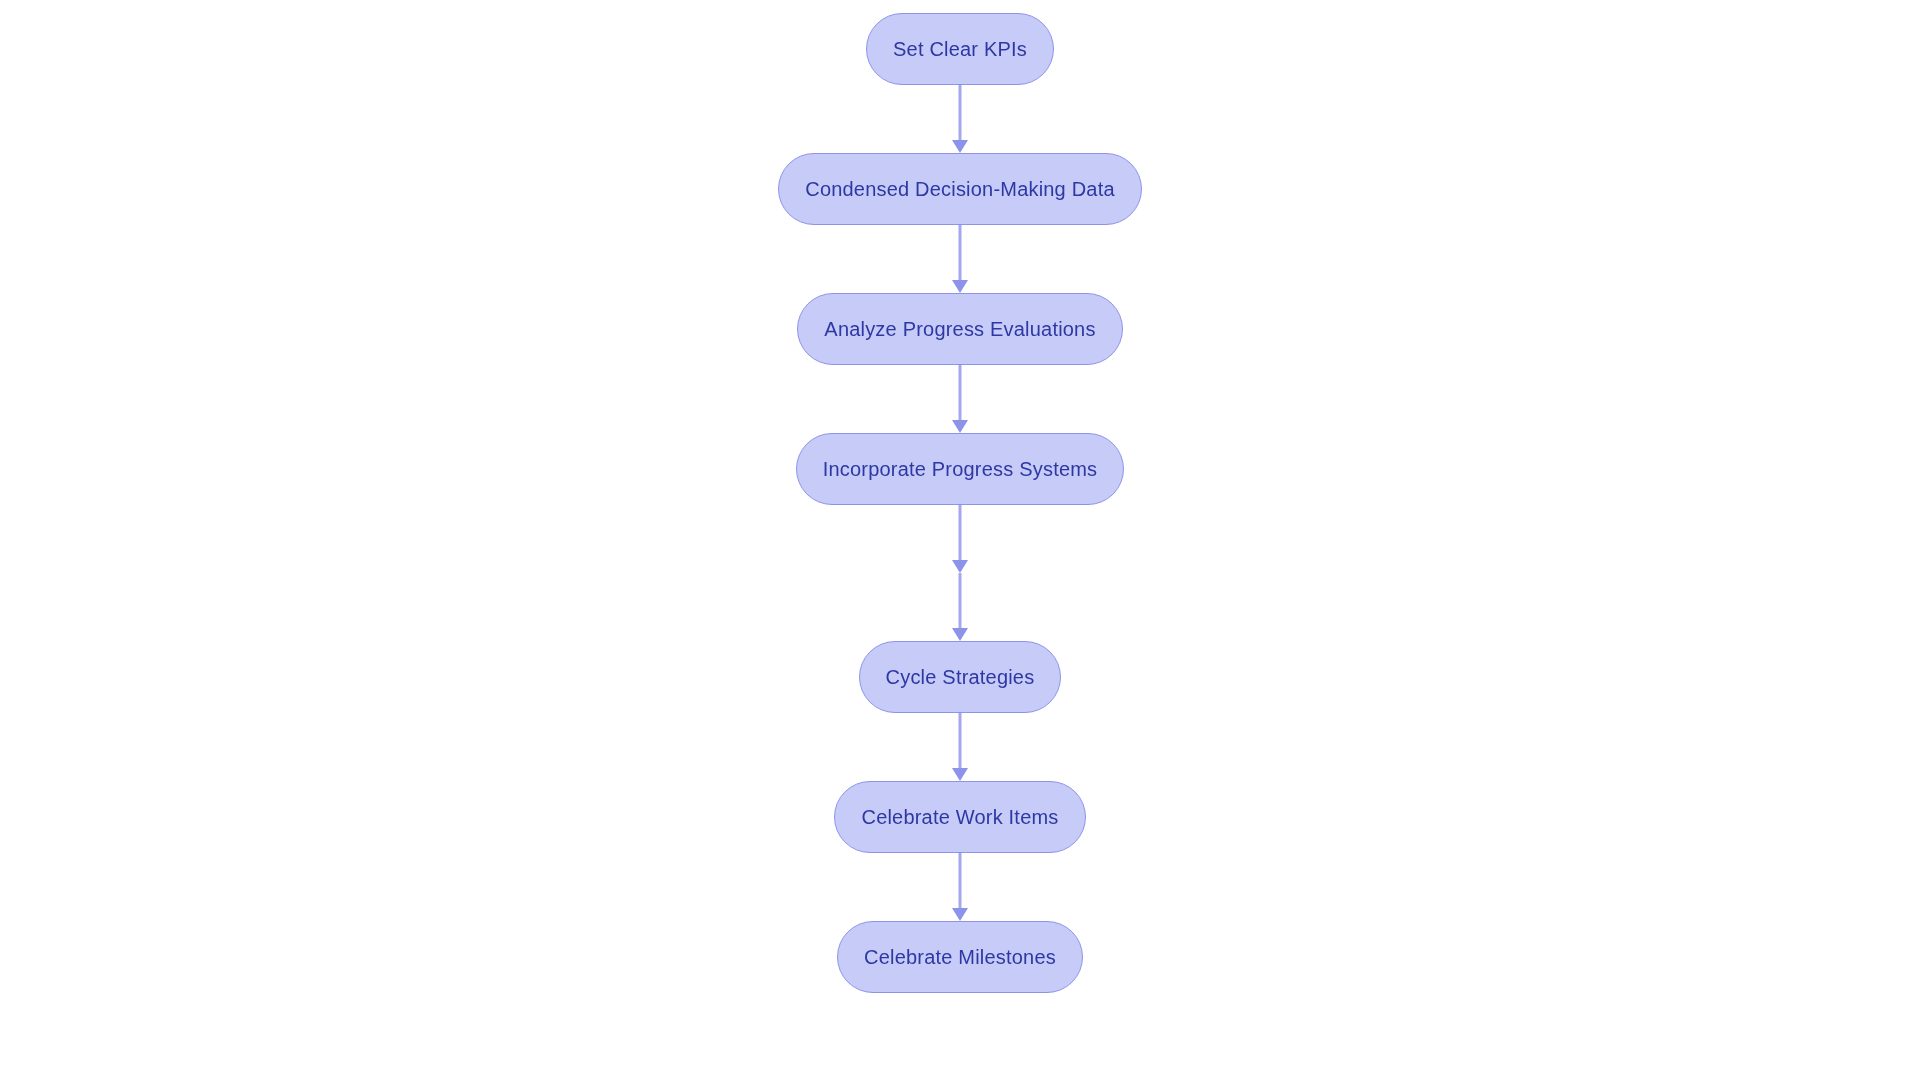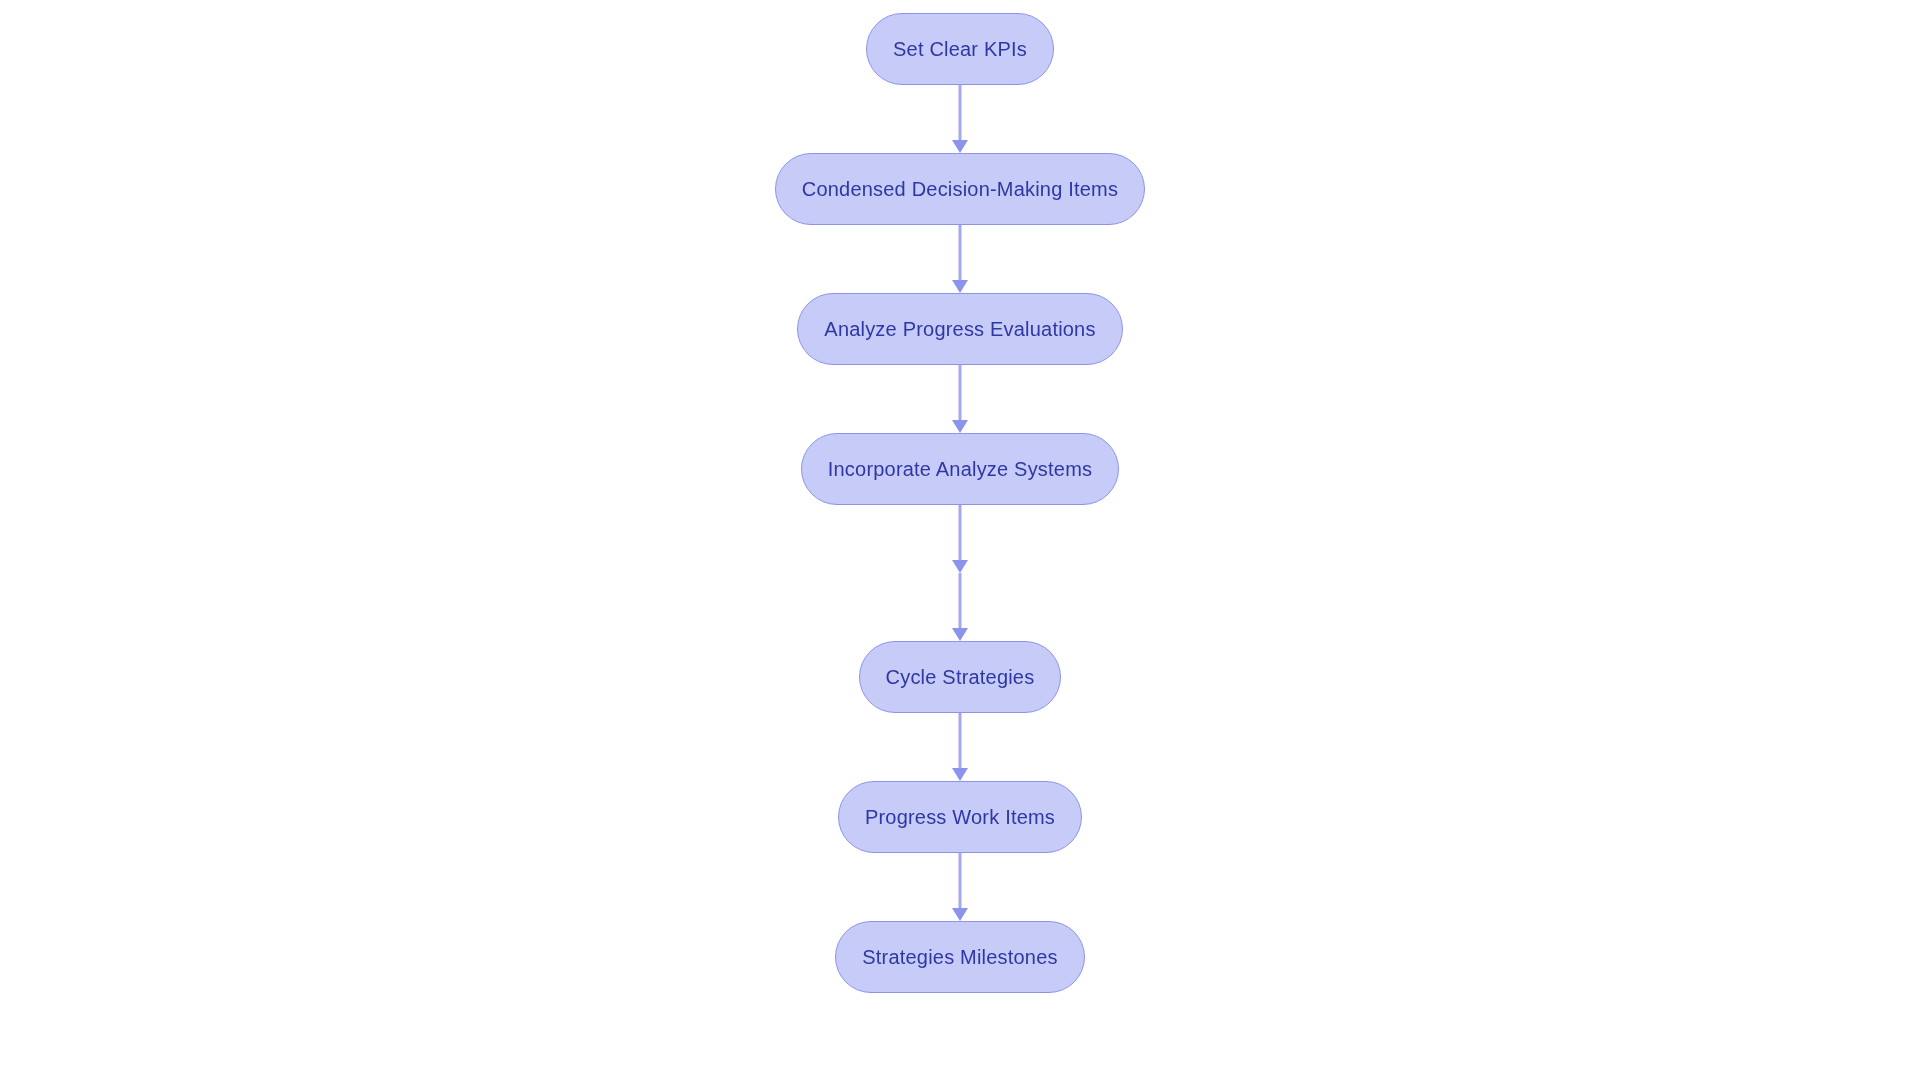--- a/index.html
+++ b/index.html
@@ -73,57 +73,57 @@
 <div class="canvas">
   <div class="flow">
 
     <div class="node">Set Clear KPIs</div>
 
     <div class="connector">
       <div class="arrow-line"></div>
       <div class="arrow-head"></div>
     </div>
 
-    <div class="node">Condensed Decision-Making Items</div>
+    <div class="node">Condensed Decision-Making Data</div>
 
     <div class="connector">
       <div class="arrow-line"></div>
       <div class="arrow-head"></div>
     </div>
 
     <div class="node">Analyze Progress Evaluations</div>
 
     <div class="connector">
       <div class="arrow-line"></div>
       <div class="arrow-head"></div>
     </div>
 
-    <div class="node">Incorporate Analyze Systems</div>
+    <div class="node">Incorporate Progress Systems</div>
 
     <div class="connector">
       <div class="arrow-line"></div>
       <div class="arrow-head"></div>
     </div>
 
 
     <div class="connector">
       <div class="arrow-line"></div>
       <div class="arrow-head"></div>
     </div>
 
     <div class="node">Cycle Strategies</div>
 
     <div class="connector">
       <div class="arrow-line"></div>
       <div class="arrow-head"></div>
     </div>
 
-    <div class="node">Progress Work Items</div>
+    <div class="node">Celebrate Work Items</div>
 
     <div class="connector">
       <div class="arrow-line"></div>
       <div class="arrow-head"></div>
     </div>
 
-    <div class="node">Strategies Milestones</div>
+    <div class="node">Celebrate Milestones</div>
 
   </div>
 </div>
 
 </body></html>

